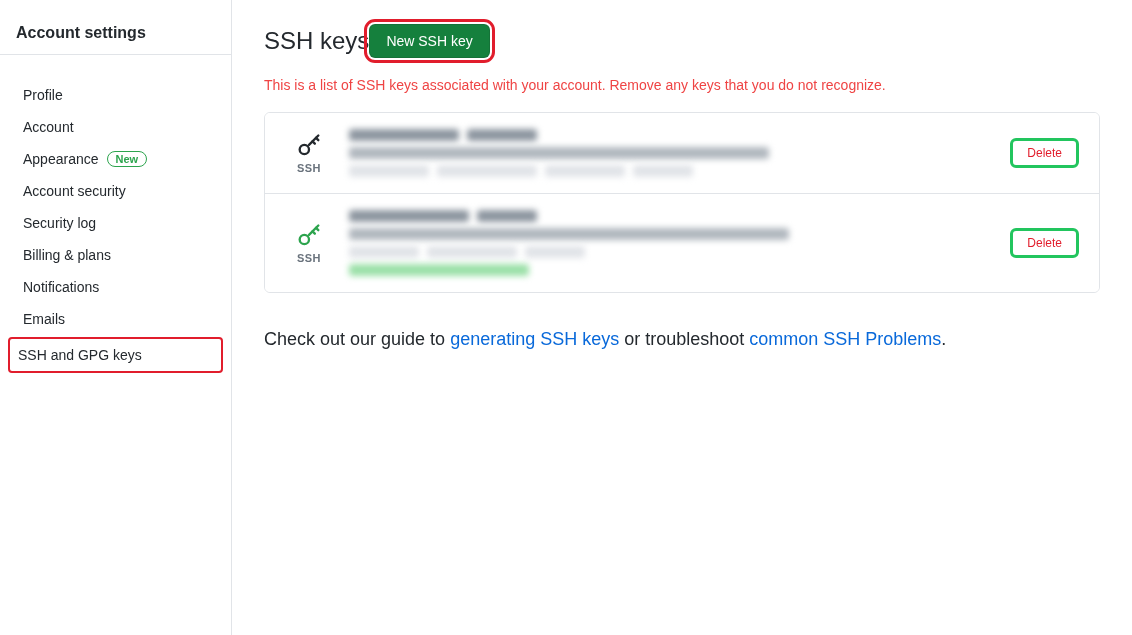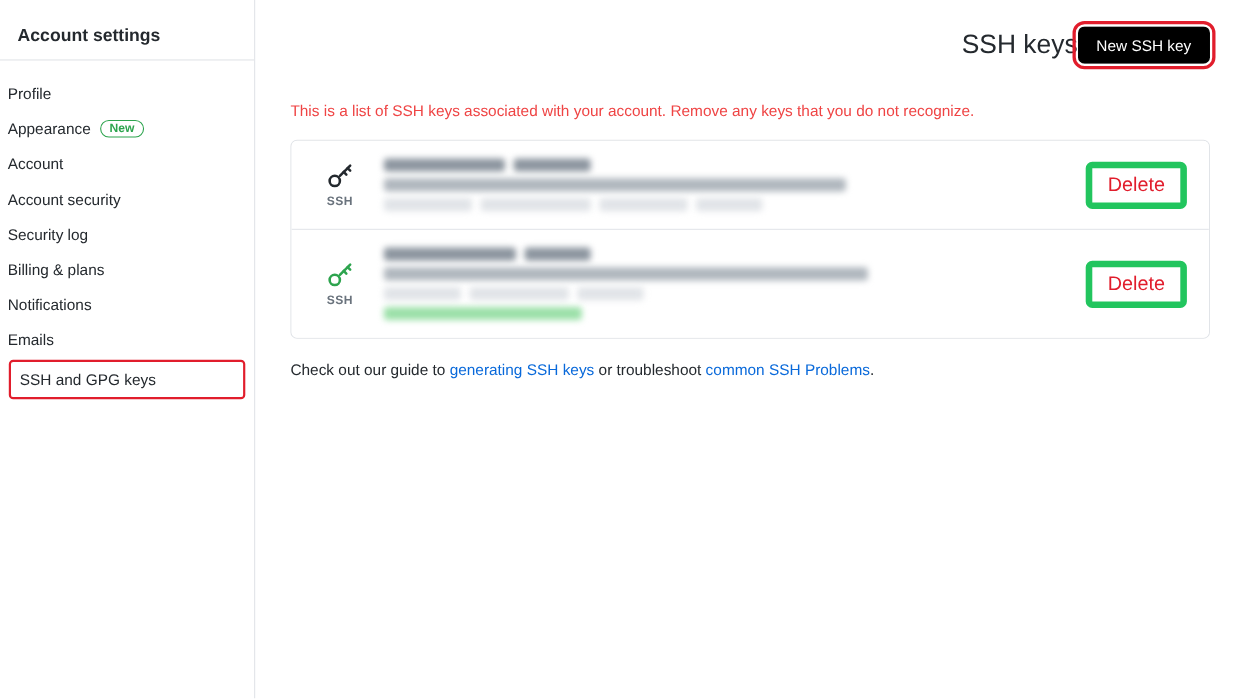--- a/index.html
+++ b/index.html
@@ -21,26 +21,26 @@
       border-right: 1px solid #e1e4e8;
       padding: 16px 0;
       overflow-y: auto;
     }
     .sidebar-title {
       font-size: 16px;
       font-weight: 600;
       color: #24292e;
       padding: 8px 16px 12px 16px;
       border-bottom: 1px solid #e1e4e8;
-      margin-bottom: 14px;
+      margin-bottom: 24px;
     }
     .sidebar-item {
       display: flex;
       align-items: center;
-      padding: 8px 4px;
+      padding: 8px 20px;
       font-size: 14px;
       color: #24292e;
       cursor: pointer;
       text-decoration: none;
       border-left: 3px solid transparent;
     }
     .sidebar-item.highlighted {
       border: 2px solid #e11d2c;
       border-left: 2px solid #e11d2c;
       border-radius: 4px;
@@ -60,31 +60,31 @@
     }
 
     
     .main {
       flex: 1;
       padding: 24px 32px;
       overflow-y: auto;
     }
     .main-header {
       display: flex;
-      justify-content: flex-end;
-      align-items: center;
-      margin-bottom: 32px;
+      justify-content: flex-start;
+      align-items: center;
+      margin-bottom: 17px;
     }
     .main-title {
       font-size: 24px;
       font-weight: 400;
       color: #24292e;
     }
     .btn-new-ssh {
-      background: #000000;
+      background: #15803d;
       color: #fff;
       border: 1px solid rgba(27,31,36,0.15);
       border-radius: 6px;
       padding: 8px 16px;
       font-size: 14px;
       font-weight: 500;
       cursor: pointer;
       outline: 3px solid #e11d2c;
       outline-offset: 2px;
     }
@@ -145,32 +145,32 @@
       filter: blur(3px);
     }
     .blur-line.dark { background: #8c959f; }
     .blur-line.light { background: #e1e4e8; }
     .blur-line.green { background: #9be0a8; }
     .blur-line.medium { background: #b0b7be; }
 
     .key-delete-btn {
       margin-left: 16px;
       padding: 5px 14px;
-      border: 6px solid #22c55e;
+      border: 3px solid #22c55e;
       color: #e11d2c;
       background: #fff;
       border-radius: 6px;
-      font-size: 18px;
+      font-size: 12px;
       cursor: pointer;
       white-space: nowrap;
     }
 
     .footer-text {
-      margin-top: 20px;
-      font-size: 14px;
+      margin-top: 36px;
+      font-size: 18px;
       color: #24292e;
       max-width: 860px;
     }
     .footer-text a {
       color: #0969da;
       text-decoration: none;
     }
 
     
     .blur-row {
@@ -182,25 +182,25 @@
 </head>
 <body>
 
 <nav class="sidebar">
   <div class="sidebar-title">Account settings</div>
 
   <a class="sidebar-item">
     <span>Profile</span>
   </a>
   <a class="sidebar-item">
+    <span>Account</span>
+  </a>
+  <a class="sidebar-item">
     <span>Appearance</span>
     <span class="badge-new">New</span>
-  </a>
-  <a class="sidebar-item">
-    <span>Account</span>
   </a>
   <a class="sidebar-item">
     <span>Account security</span>
   </a>
   <a class="sidebar-item">
     <span>Security log</span>
   </a>
   <a class="sidebar-item">
     <span>Billing &amp; plans</span>
   </a>

